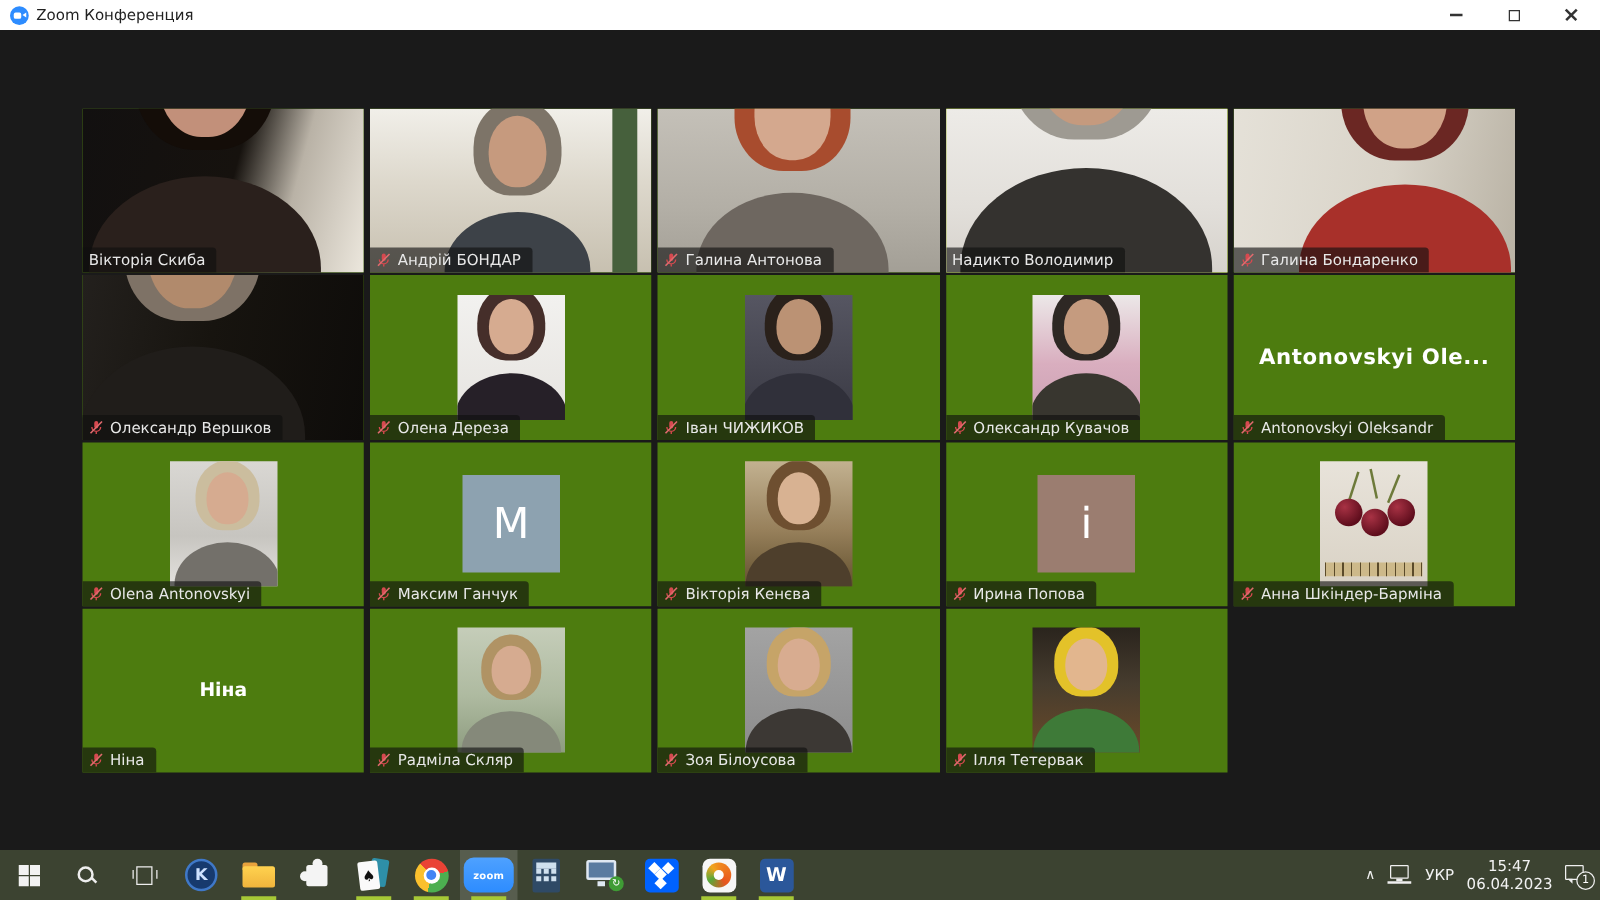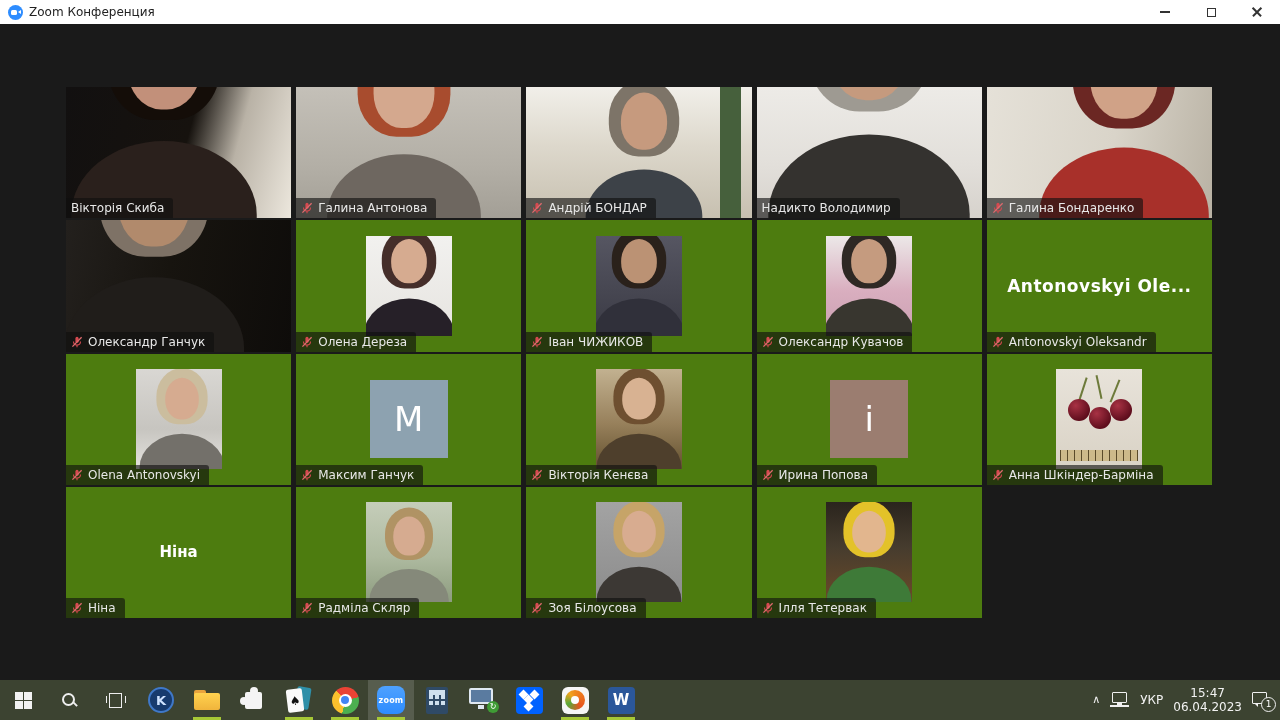--- a/index.html
+++ b/index.html
@@ -106,21 +106,21 @@
   .ic-card .front { position:absolute; left:0; top:2px; width:16px; height:23px;
     background:#fafafa; border-radius:2px; transform:rotate(-7deg);
     display:flex; align-items:center; justify-content:center;
     color:#111; font-size:12px; line-height:1; }
   .ic-chrome { position:relative; width:27px; height:27px; border-radius:50%;
     background:conic-gradient(from -45deg,#ea4335 0 120deg,#4caf50 120deg 240deg,#fbc02d 240deg 360deg); }
   .ic-chrome::before { content:""; position:absolute; left:7px; top:7px; width:13px; height:13px;
     border-radius:50%; background:#fff; }
   .ic-chrome::after { content:""; position:absolute; left:9.5px; top:9.5px; width:8px; height:8px;
     border-radius:50%; background:#4285f4; }
-  .ic-zoom { width:28px; height:28px; border-radius:8px;
+  .ic-zoom { width:40px; height:28px; border-radius:8px;
     background:linear-gradient(180deg,#4ea1ff,#2d8cff); display:flex; align-items:center;
     justify-content:center; color:#fff; font-size:8px; font-weight:bold; letter-spacing:0.2px; }
   .ic-calc { position:relative; width:22px; height:27px; background:#2f4a66; border-radius:2px;
     display:grid; grid-template-columns:repeat(3,4px); grid-template-rows:repeat(3,4px);
     gap:2px; align-content:end; justify-content:center; padding-bottom:3px; }
   .ic-calc::before { content:""; position:absolute; left:3px; top:3px; width:16px; height:5px;
     background:#cfe0ee; }
   .ic-calc div { background:#cfe0ee; }
   .ic-pcnet { position:relative; width:28px; height:26px; }
   .ic-pcnet .mon { position:absolute; left:0; top:1px; width:24px; height:16px;
@@ -187,53 +187,53 @@
             <div class="p-hair" style="background:#140d08"></div>
             <div class="p-head" style="background:#c2907a"></div>
             <div class="p-body" style="background:#2a201c"></div>
           </div>
         </div>
         <div class="name-label">
           <span>Вікторія Скиба</span>
         </div>
       </div>
       <div class="tile">
+        <div class="scene" style="background:linear-gradient(90deg,rgba(0,0,0,0) 86%,#46603c 86%,#46603c 95%,rgba(0,0,0,0) 95%),linear-gradient(180deg,#f1efe9 0%,#ddd8cc 45%,#c7c0b0 100%)">
+          <div class="person" style="transform:translateX(calc(-50% + 5px)) scale(1.1)">
+            <div class="p-hair" style="background:#7d7468"></div>
+            <div class="p-head" style="background:#c69a7e"></div>
+            <div class="p-body" style="background:#3d4248"></div>
+          </div>
+        </div>
+        <div class="name-label">
+          <svg class="mic-ic" width="12" height="12" viewBox="0 0 12 12">
+            <rect x="4.4" y="0.8" width="3.2" height="6" rx="1.6" fill="#d6494f"></rect>
+            <path d="M2.5 5.6a3.5 3.5 0 0 0 7 0" stroke="#d6494f" stroke-width="1.1" fill="none"></path>
+            <line x1="6" y1="9.3" x2="6" y2="11.2" stroke="#d6494f" stroke-width="1.1"></line>
+            <line x1="10.6" y1="1.2" x2="1.4" y2="10.6" stroke="#e06a6e" stroke-width="1.3"></line>
+          </svg>
+          <span>Андрій БОНДАР</span>
+        </div>
+      </div>
+      <div class="tile">
         <div class="scene" style="background:linear-gradient(180deg,#c4c0b8 0%,#b3afa6 60%,#a39f96 100%)">
           <div class="person" style="transform:translateX(calc(-50% + -5px)) scale(1.45)">
             <div class="p-hair" style="background:#a84c2e"></div>
             <div class="p-head" style="background:#d4a88e"></div>
             <div class="p-body" style="background:#6e6760"></div>
           </div>
         </div>
         <div class="name-label">
           <svg class="mic-ic" width="12" height="12" viewBox="0 0 12 12">
             <rect x="4.4" y="0.8" width="3.2" height="6" rx="1.6" fill="#d6494f"></rect>
             <path d="M2.5 5.6a3.5 3.5 0 0 0 7 0" stroke="#d6494f" stroke-width="1.1" fill="none"></path>
             <line x1="6" y1="9.3" x2="6" y2="11.2" stroke="#d6494f" stroke-width="1.1"></line>
             <line x1="10.6" y1="1.2" x2="1.4" y2="10.6" stroke="#e06a6e" stroke-width="1.3"></line>
           </svg>
           <span>Галина Антонова</span>
-        </div>
-      </div>
-      <div class="tile">
-        <div class="scene" style="background:linear-gradient(90deg,rgba(0,0,0,0) 86%,#46603c 86%,#46603c 95%,rgba(0,0,0,0) 95%),linear-gradient(180deg,#f1efe9 0%,#ddd8cc 45%,#c7c0b0 100%)">
-          <div class="person" style="transform:translateX(calc(-50% + 5px)) scale(1.1)">
-            <div class="p-hair" style="background:#7d7468"></div>
-            <div class="p-head" style="background:#c69a7e"></div>
-            <div class="p-body" style="background:#3d4248"></div>
-          </div>
-        </div>
-        <div class="name-label">
-          <svg class="mic-ic" width="12" height="12" viewBox="0 0 12 12">
-            <rect x="4.4" y="0.8" width="3.2" height="6" rx="1.6" fill="#d6494f"></rect>
-            <path d="M2.5 5.6a3.5 3.5 0 0 0 7 0" stroke="#d6494f" stroke-width="1.1" fill="none"></path>
-            <line x1="6" y1="9.3" x2="6" y2="11.2" stroke="#d6494f" stroke-width="1.1"></line>
-            <line x1="10.6" y1="1.2" x2="1.4" y2="10.6" stroke="#e06a6e" stroke-width="1.3"></line>
-          </svg>
-          <span>Андрій БОНДАР</span>
         </div>
       </div>
       <div class="tile active">
         <div class="scene" style="background:linear-gradient(180deg,#edebe7 0%,#e2dfda 60%,#d6d2cc 100%)">
           <div class="person" style="transform:translateX(calc(-50% + 0px)) scale(1.9)">
             <div class="p-hair" style="background:#9e9a92"></div>
             <div class="p-head" style="background:#c59a7e"></div>
             <div class="p-body" style="background:#34322f"></div>
           </div>
         </div>
@@ -267,21 +267,21 @@
             <div class="p-body" style="background:#201d1a"></div>
           </div>
         </div>
         <div class="name-label">
           <svg class="mic-ic" width="12" height="12" viewBox="0 0 12 12">
             <rect x="4.4" y="0.8" width="3.2" height="6" rx="1.6" fill="#d6494f"></rect>
             <path d="M2.5 5.6a3.5 3.5 0 0 0 7 0" stroke="#d6494f" stroke-width="1.1" fill="none"></path>
             <line x1="6" y1="9.3" x2="6" y2="11.2" stroke="#d6494f" stroke-width="1.1"></line>
             <line x1="10.6" y1="1.2" x2="1.4" y2="10.6" stroke="#e06a6e" stroke-width="1.3"></line>
           </svg>
-          <span>Олександр Ганчук</span>
+          <span>Олександр Вершков</span>
         </div>
       </div>
       <div class="tile">
         <div class="photo-wrap">
           <div class="photo-box" style="background:linear-gradient(180deg,#f2f1ef 0%,#e6e4e0 100%)">
             <div class="person" style="transform:translateX(calc(-50% + 0px)) scale(0.85)">
               <div class="p-hair" style="background:#452e2a"></div>
               <div class="p-head" style="background:#d6ab90"></div>
               <div class="p-body" style="background:#262028"></div>
             </div>

